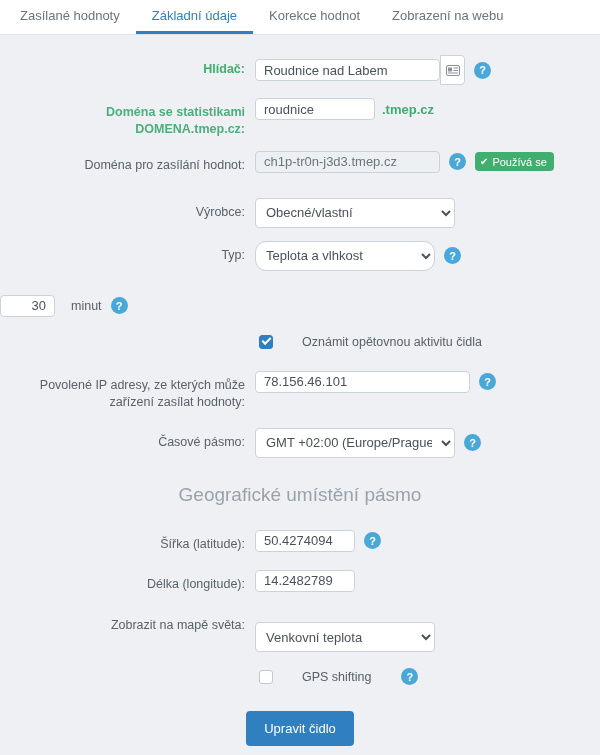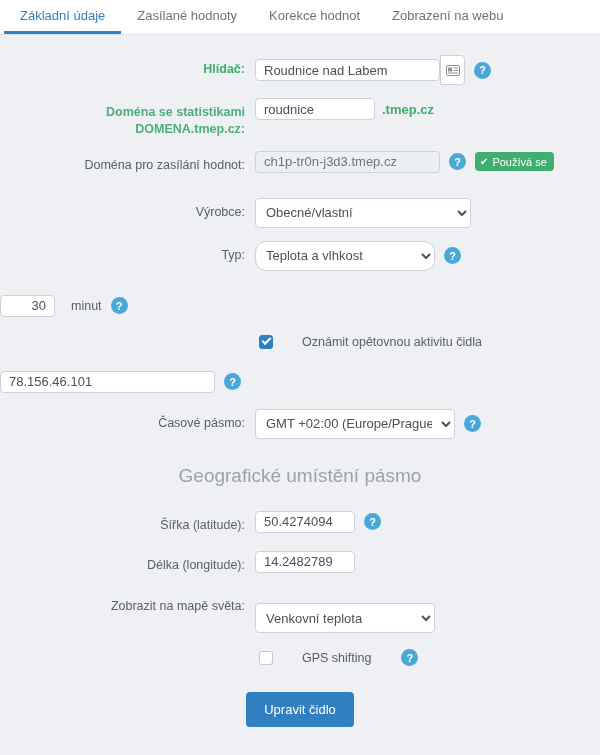--- a/index.html
+++ b/index.html
@@ -112,21 +112,21 @@
     font-weight: bold;
     margin-left: 7px;
     font-size: 13px;
   }
   .in-sendhost { width: 185px; }
   .in-number { width: 55px; text-align: right; padding-right: 8px; }
   .unit { margin-left: 16px; font-size: 12.5px; color: #5a6169; }
   .in-ip { width: 215px; }
   .in-lat { width: 100px; }
 
-  .sel-maker { width: 216px; }
+  .sel-maker { width: 200px; }
   .sel-type { width: 180px; border-radius: 11px; }
   .sel-tz { width: 200px; }
   .sel-map { width: 180px; margin-top: 11px; }
 
   
   .help {
     width: 17px; height: 17px;
     border-radius: 50%;
     background: #4aa8d8;
     color: #ffffff;
@@ -219,25 +219,25 @@
     cursor: pointer;
   }
   .label2 { line-height: 1.4; }
 </style>
 </head>
 <body>
 
 <div class="page">
 
   <div class="tabbar">
+    <div class="tab">
+      <span>Zasílané hodnoty</span>
+    </div>
     <div class="tab active">
       <span>Základní údaje</span>
-    </div>
-    <div class="tab">
-      <span>Zasílané hodnoty</span>
     </div>
     <div class="tab">
       <span>Korekce hodnot</span>
     </div>
     <div class="tab">
       <span>Zobrazení na webu</span>
     </div>
   </div>
 
   <div class="form">
@@ -305,20 +305,21 @@
         <span class="help">?</span>
       </div>
     </div>
 
     <div class="cbrow" style="margin-top:18px">
       <span class="cb checked"></span>
       <span class="cblabel">Oznámit opětovnou aktivitu čidla</span>
     </div>
 
     <div class="row" style="margin-top:22px">
+      <div class="label label2">Povolené IP adresy, ze kterých může zařízení zasílat hodnoty:</div>
       <div class="field">
         <input class="in-ip" type="text" value="78.156.46.101" style="">
         <span class="help">?</span>
       </div>
     </div>
 
     <div class="row" style="margin-top:16px">
       <div class="label">Časové pásmo:</div>
       <div class="field">
         <select class="sel-tz">

